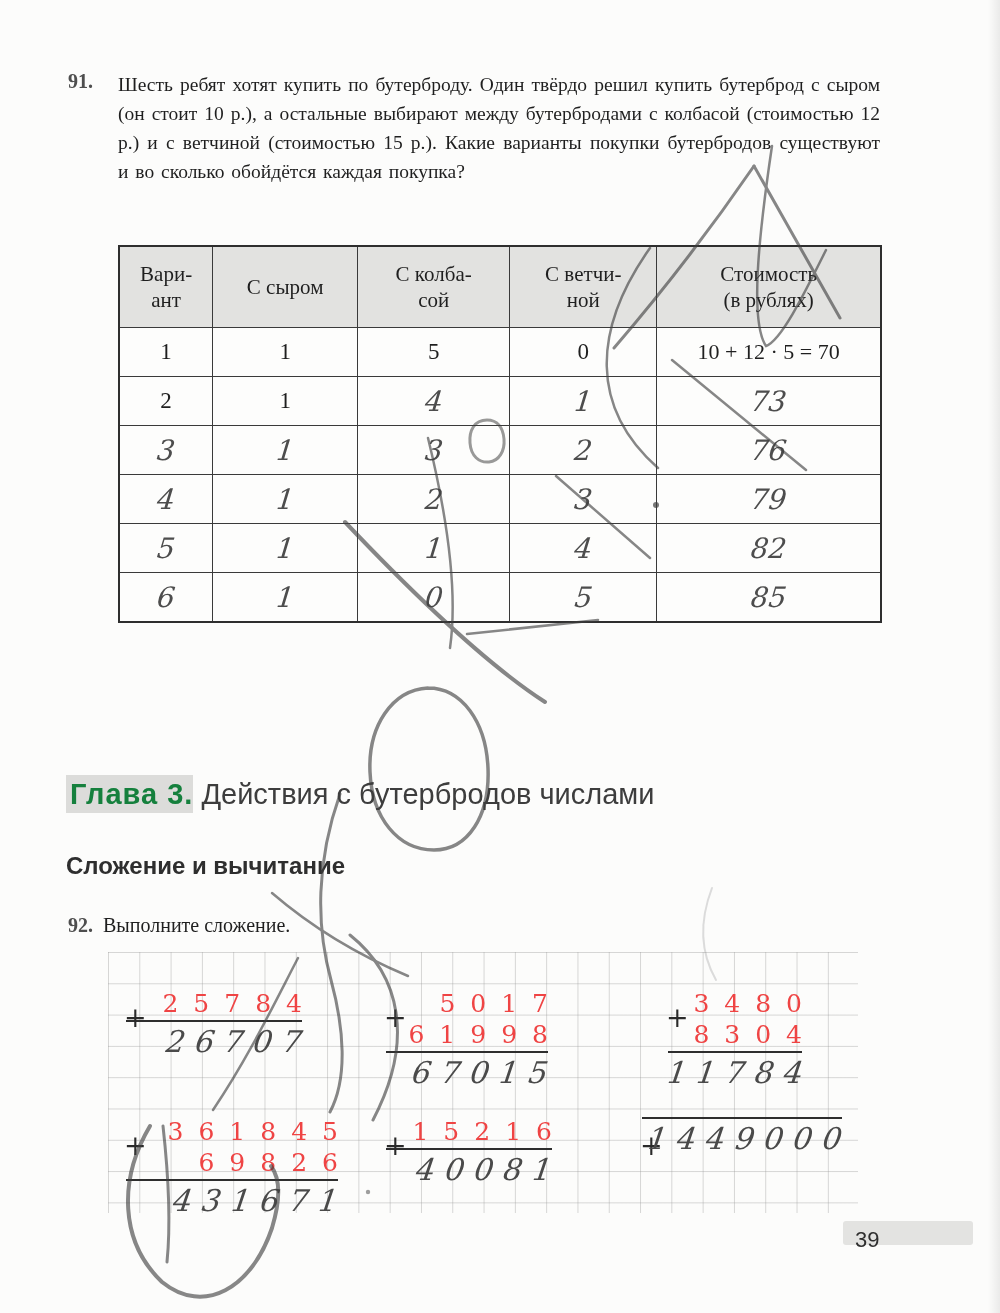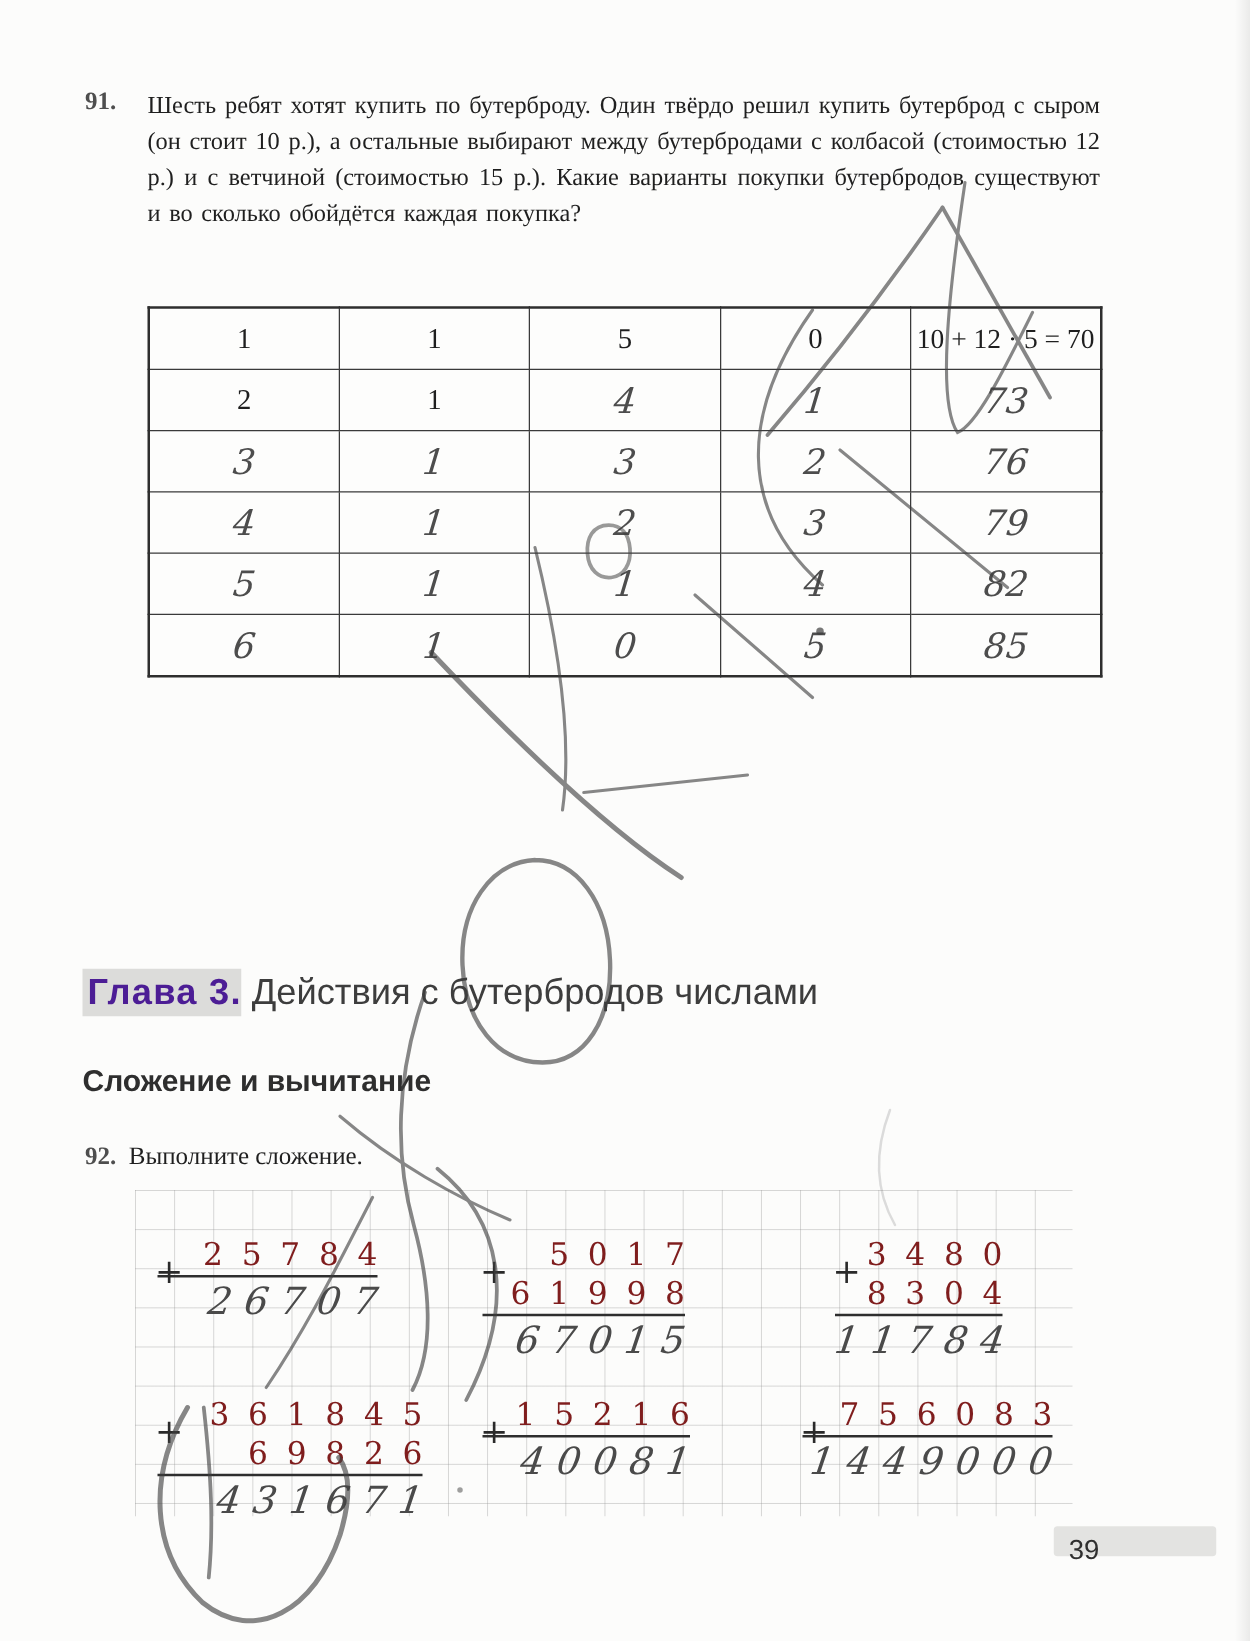--- a/index.html
+++ b/index.html
@@ -23,36 +23,36 @@
     white-space:pre-line;border:1.5px solid #3a3a3a;height:76px;padding:2px;}
   .tbl td{border:1.5px solid #3a3a3a;height:46px;text-align:center;
     font-size:23px;vertical-align:middle;}
   .tbl .c0{width:12%;} .tbl .c1{width:19%;} .tbl .c2{width:20%;}
   .tbl .c3{width:19.3%;} .tbl .c4{width:29.7%;}
   .tbl td.hand{font-family:"DejaVu Serif",serif;font-style:italic;color:#4d4d4d;
     font-size:28px;transform:skewX(-6deg);}
   
   .chapter{position:absolute;left:66px;top:778px;font-family:"Liberation Sans",sans-serif;
     font-size:29px;color:#333;white-space:nowrap;}
-  .chapter .label{font-weight:bold;background:#dcdcda;padding:3px 0 3px 4px;color:#4c1d95;letter-spacing:1px;}
+  .chapter .label{font-weight:bold;background:#dcdcda;padding:3px 0 3px 4px;color:#15803d;letter-spacing:1px;}
   .chapter .title{margin-left:8px;color:#3d3d3d;}
   .section{position:absolute;left:66px;top:852px;font-family:"Liberation Sans",sans-serif;
     font-size:24px;font-weight:bold;color:#2e2e2e;}
   .p92head{position:absolute;left:68px;top:914px;font-size:20px;}
   .p92head .num{font-weight:bold;color:#4e4e4e;margin-right:10px;}
   
   .grid-paper{position:absolute;left:108px;top:952px;width:750px;height:261px;
     background-image:
       linear-gradient(to right, rgba(150,150,150,.38) 1px, transparent 1px),
       linear-gradient(to bottom, rgba(150,150,150,.38) 1px, transparent 1px);
     background-size:31.3px 31.3px;background-position:0 0;}
   .prob{position:absolute;}
   .prob .plus{position:absolute;left:-2px;top:14px;font-size:27px;color:#2a2a2a;
     font-family:"DejaVu Serif",serif;}
-  .prow{text-align:right;font-family:"DejaVu Serif",serif;font-size:25px;color:#7f1d1d;
+  .prow{text-align:right;font-family:"DejaVu Serif",serif;font-size:25px;color:#ef4444;
     line-height:31px;letter-spacing:15px;margin-right:-15px;white-space:nowrap;}
   .pline{border-top:2.2px solid #2e2e2e;margin-top:1px;}
   .ans{text-align:right;font-family:"DejaVu Serif",serif;font-style:italic;color:#4a4a4a;
     font-size:30px;letter-spacing:10px;margin-right:-10px;margin-top:2px;
     transform:skewX(-8deg);white-space:nowrap;}
   #b1{left:126px;top:988px;width:176px;}
   #b2{left:386px;top:988px;width:162px;}
   #b3{left:668px;top:988px;width:134px;}
   #b4{left:126px;top:1116px;width:212px;}
   #b5{left:386px;top:1116px;width:166px;}
@@ -70,20 +70,31 @@
 
 <div class="edge-shade"></div>
 
 <div class="p91">
   <span class="num">91.</span>
   <div class="txt">Шесть ребят хотят купить по бутерброду. Один твёрдо решил купить бутерброд с сыром (он стоит 10 р.), а остальные выбирают между бутербродами с колбасой (стоимостью 12 р.) и с ветчиной (стоимостью 15 р.). Какие варианты покупки бутербродов существуют и во сколько обойдётся каждая покупка?</div>
 </div>
 
 <table class="tbl">
   <tbody>
+      <tr>
+    <th class="c0">Вари-
+ант</th>
+    <th class="c1">С сыром</th>
+    <th class="c2">С колба-
+сой</th>
+    <th class="c3">С ветчи-
+ной</th>
+    <th class="c4">Стоимость
+(в рублях)</th>
+  </tr>
   <tr>
     <td>1</td>
     <td>1</td>
     <td>5</td>
     <td>0</td>
     <td style="font-size:22px;">10 + 12 · 5 = 70</td>
   </tr>
   <tr>
     <td>2</td>
     <td>1</td>
@@ -161,21 +172,20 @@
   <div class="ans">431671</div>
 </div>
 <div class="prob" id="b5">
   <span class="plus">+</span>
   <div class="prow">15216</div>
   <div class="pline"></div>
   <div class="ans">40081</div>
 </div>
 <div class="prob" id="b6">
   <span class="plus">+</span>
-  <div class="prow">756083</div>
   <div class="pline"></div>
   <div class="ans">1449000</div>
 </div>
 
 <div class="page-tab">
   <span>39</span>
 </div>
 
 <svg class="scribbles" width="1000" height="1313" viewBox="0 0 1000 1313">
   <g fill="none" stroke="#3f3f3f" stroke-linecap="round" opacity="0.62">

